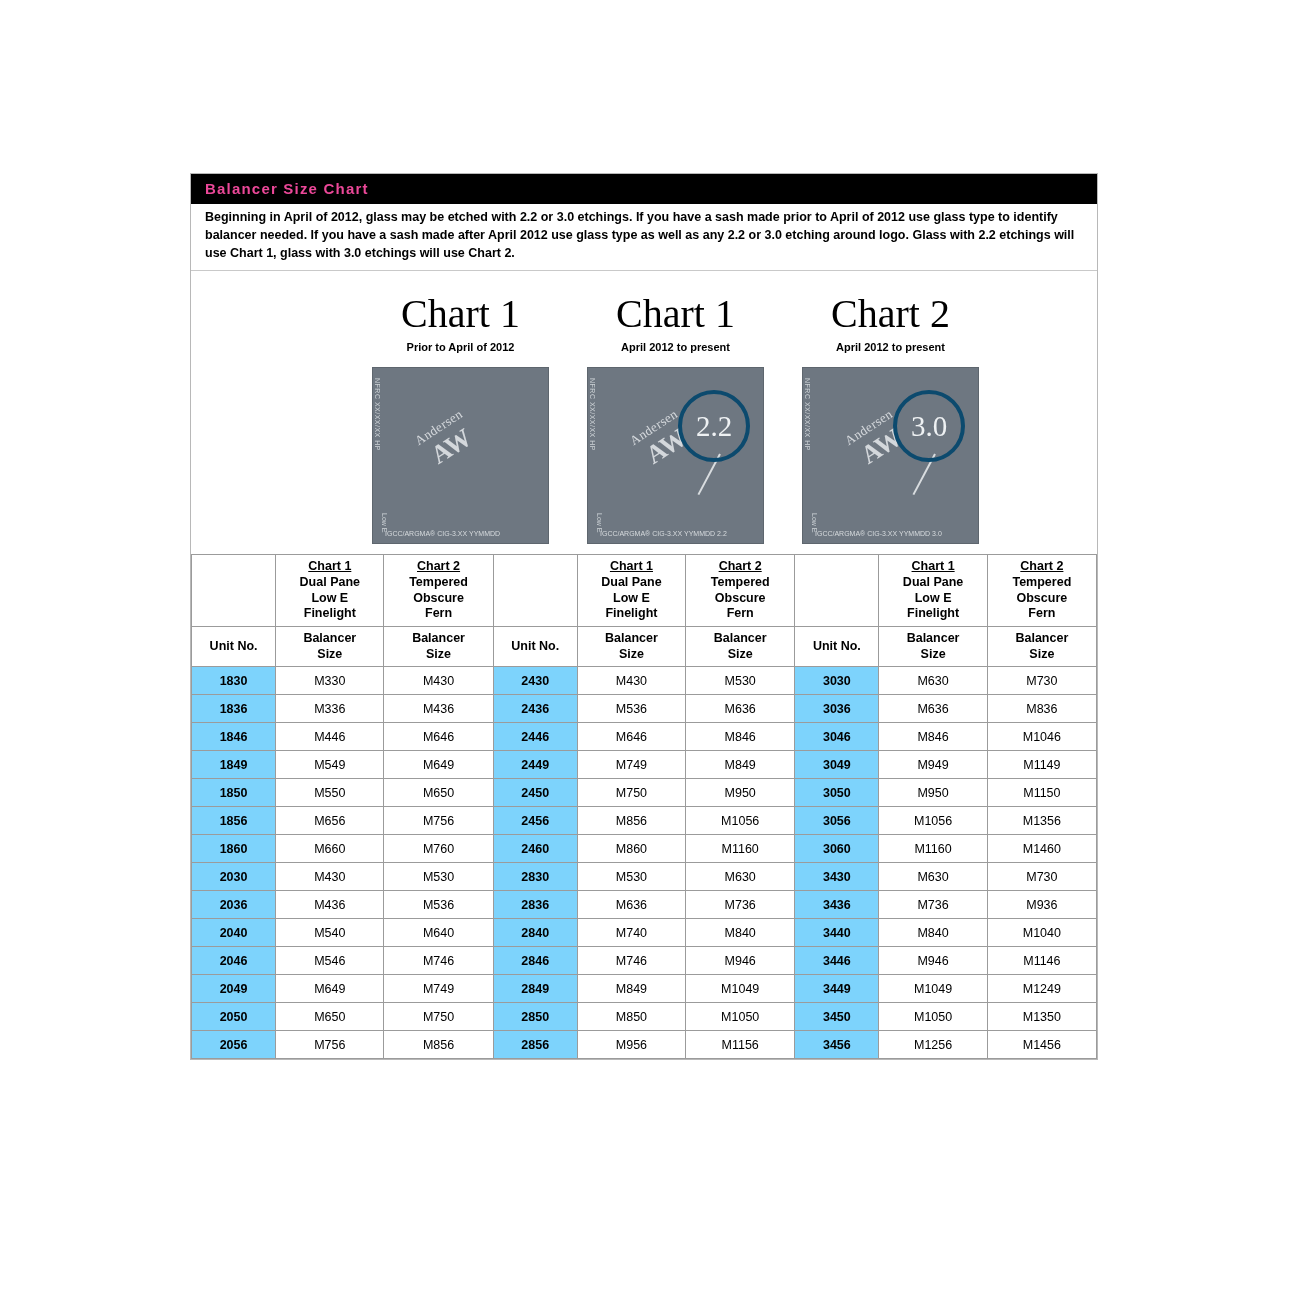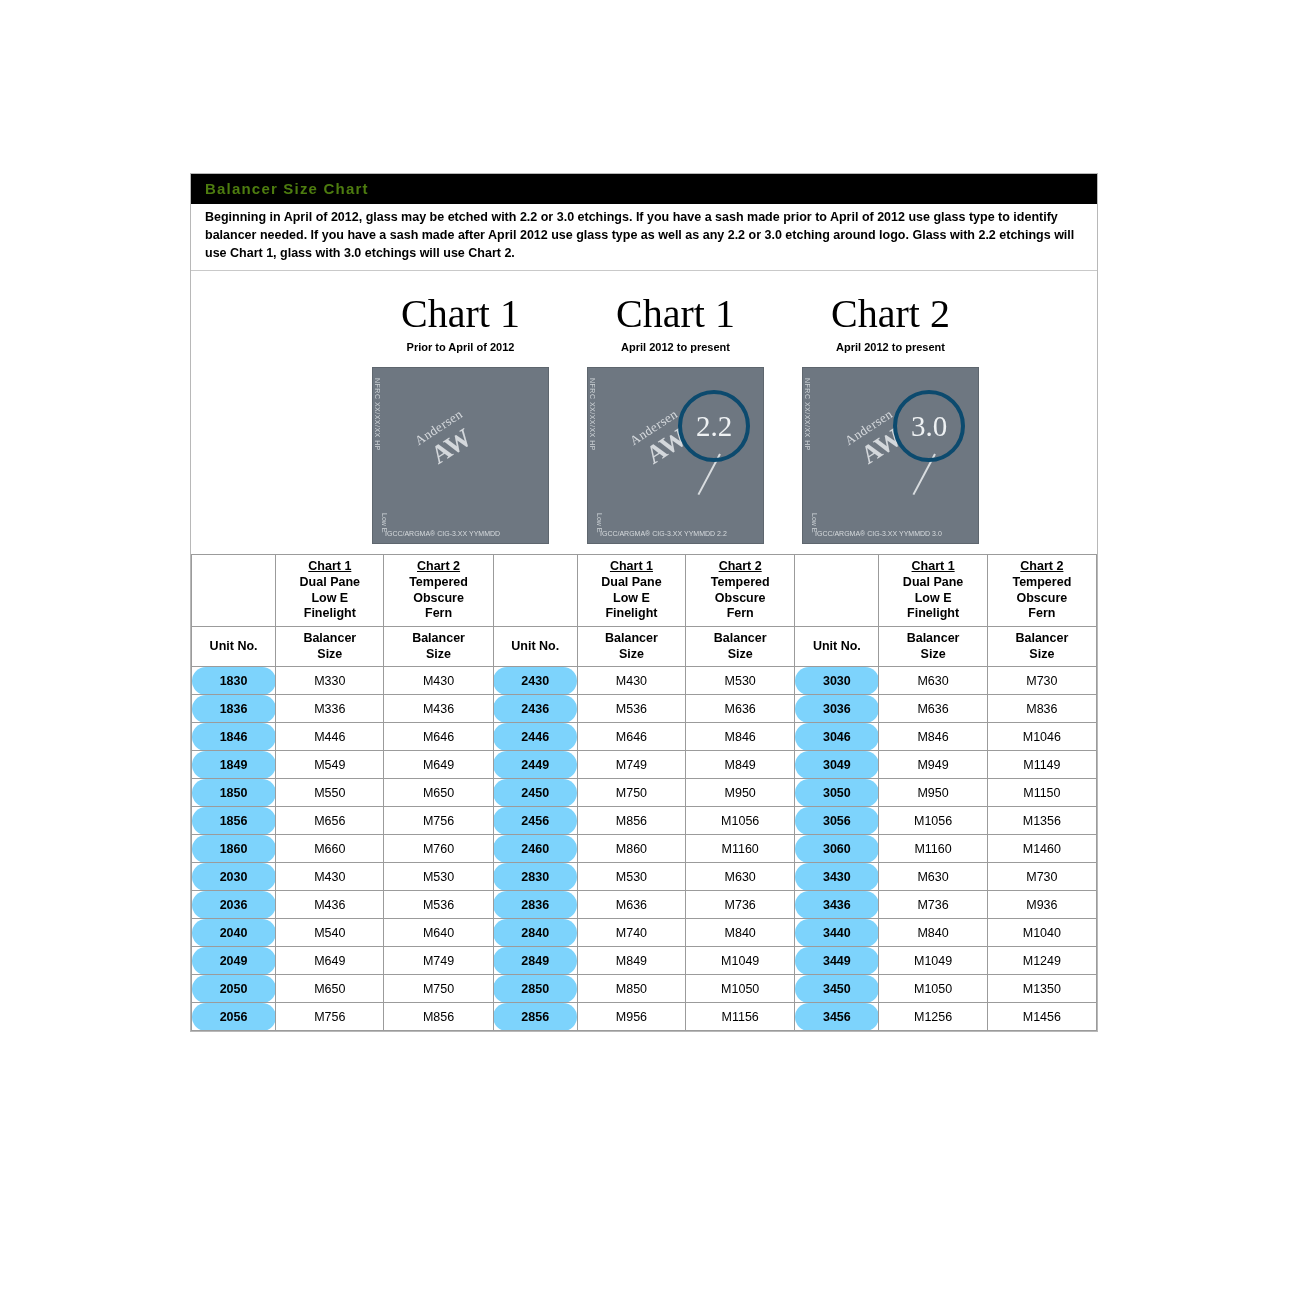--- a/index.html
+++ b/index.html
@@ -20,21 +20,21 @@
     position: absolute;
     left: 190px;
     top: 173px;
     width: 908px;
     background: #ffffff;
     border: 1px solid #b8b8b8;
     box-sizing: border-box;
   }
   .title-bar {
     background: #000000;
-    color: #4d7c0f;
+    color: #ec4899;
     font-weight: bold;
     font-size: 15px;
     letter-spacing: 1.2px;
     padding: 6px 0 7px 14px;
   }
   .intro {
     font-size: 12.5px;
     font-weight: bold;
     line-height: 1.45;
     color: #000000;
@@ -179,21 +179,21 @@
     line-height: 1.25;
     padding-top: 5px;
     padding-bottom: 5px;
   }
   td.unit {
     font-weight: bold;
     background: #e3e3e3;
   }
   tr.body-row td { background: #ffffff; }
   tr.body-row td.unit { background: #7dd3fc; }
-  .col-unit { width: 88px; border-radius: 16px; }
+  .col-unit { width: 88px; }
   .col-val { width: 112px; }
 </style>
 </head>
 <body>
 
 <div id="page">
   <div class="sheet">
 
     <div class="title-bar">Balancer Size Chart</div>
 
@@ -425,20 +425,31 @@
             <td class="col-val">M540</td>
             <td class="col-val">M640</td>
             <td class="unit col-unit">2840</td>
             <td class="col-val">M740</td>
             <td class="col-val">M840</td>
             <td class="unit col-unit">3440</td>
             <td class="col-val">M840</td>
             <td class="col-val">M1040</td>
           </tr>
           <tr class="body-row">
+            <td class="unit col-unit">2046</td>
+            <td class="col-val">M546</td>
+            <td class="col-val">M746</td>
+            <td class="unit col-unit">2846</td>
+            <td class="col-val">M746</td>
+            <td class="col-val">M946</td>
+            <td class="unit col-unit">3446</td>
+            <td class="col-val">M946</td>
+            <td class="col-val">M1146</td>
+          </tr>
+          <tr class="body-row">
             <td class="unit col-unit">2049</td>
             <td class="col-val">M649</td>
             <td class="col-val">M749</td>
             <td class="unit col-unit">2849</td>
             <td class="col-val">M849</td>
             <td class="col-val">M1049</td>
             <td class="unit col-unit">3449</td>
             <td class="col-val">M1049</td>
             <td class="col-val">M1249</td>
           </tr>

